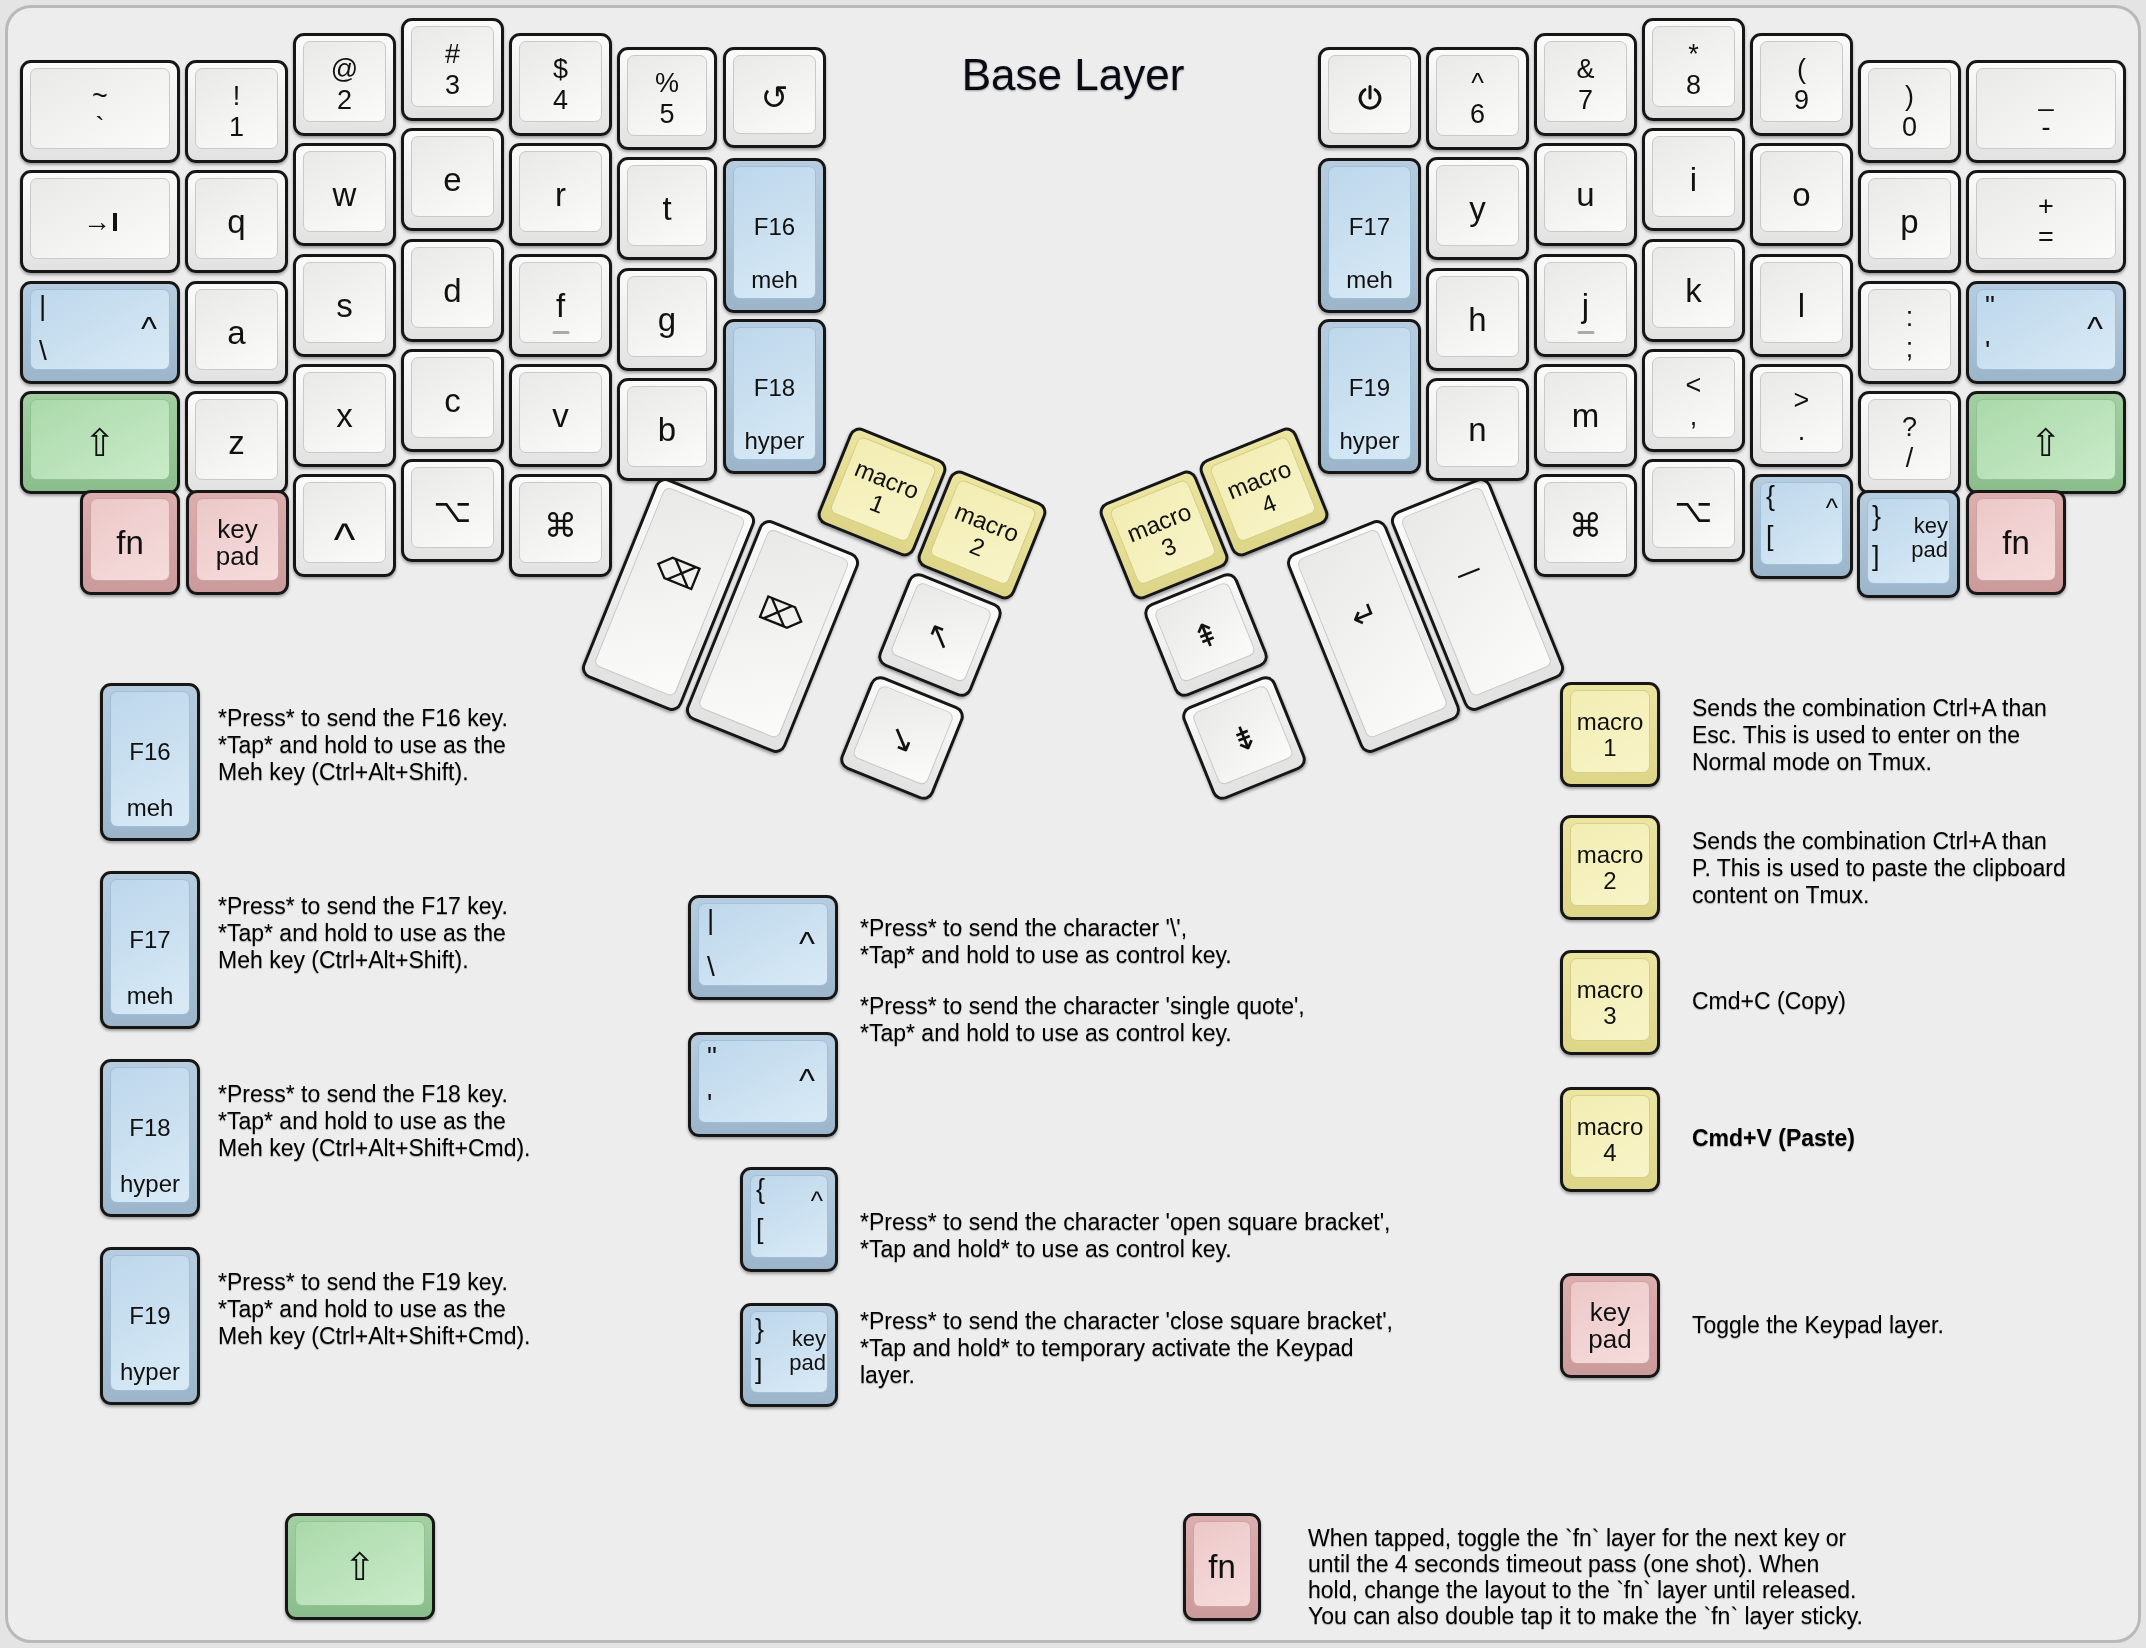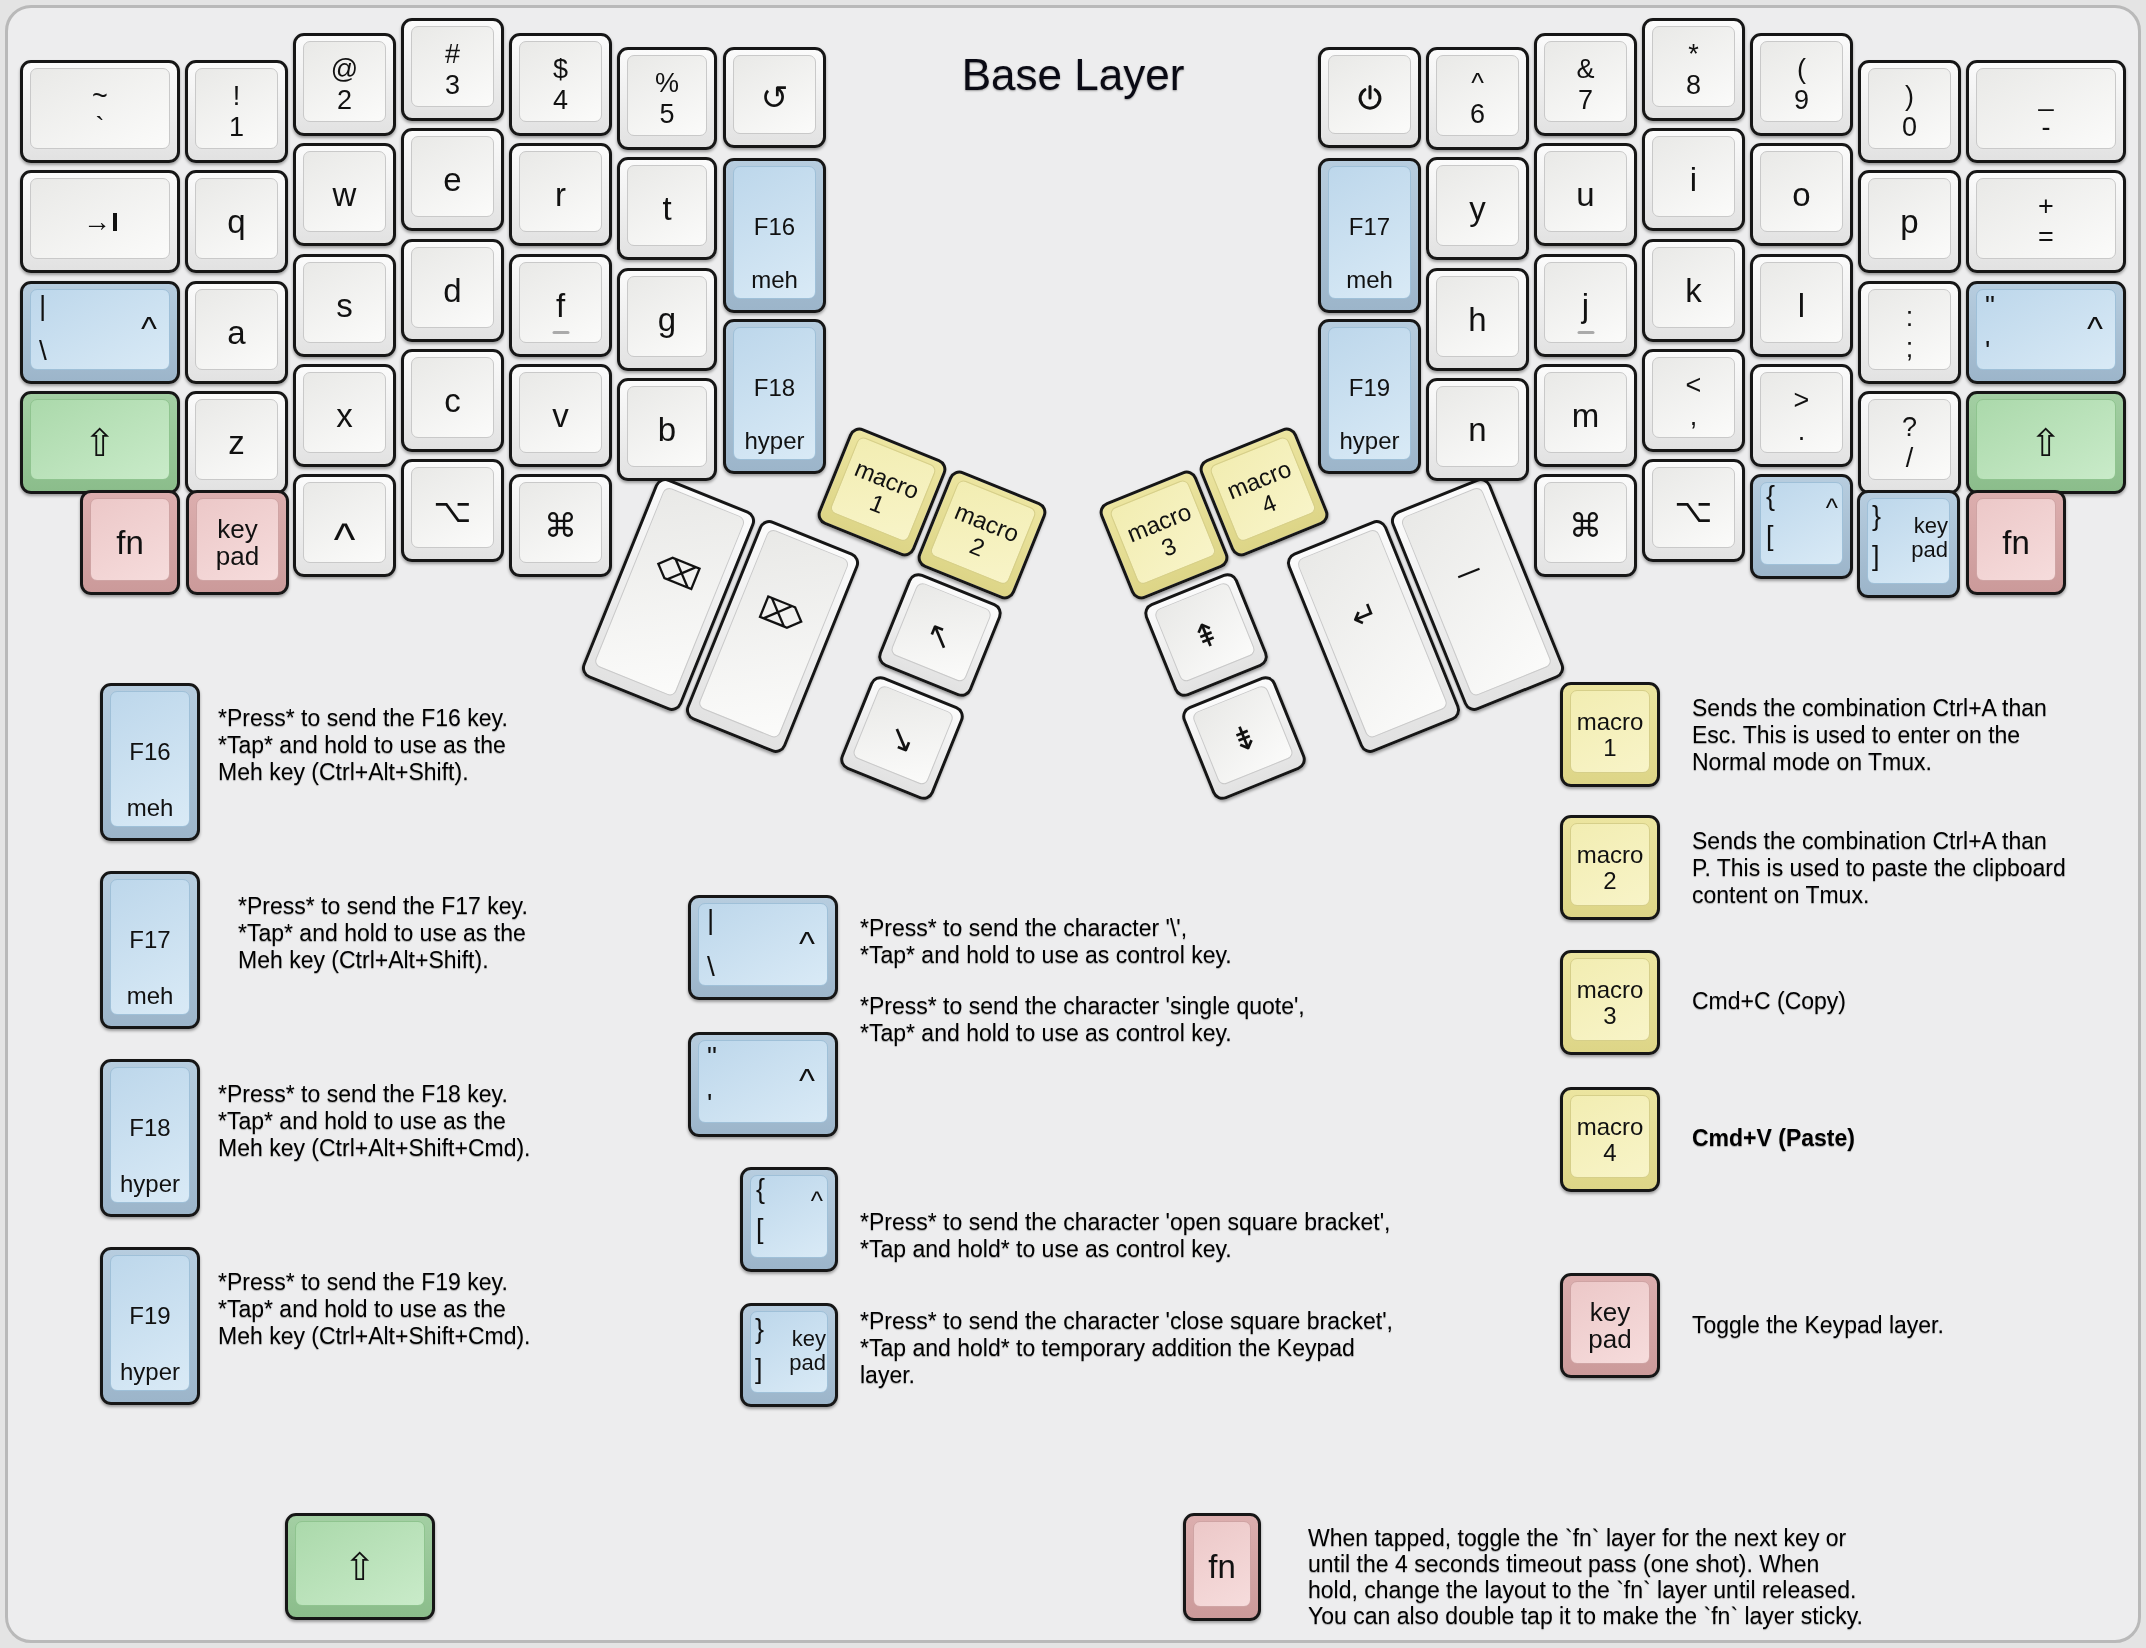--- a/index.html
+++ b/index.html
@@ -361,21 +361,21 @@
       <span>F16</span>
       <span>meh</span>
     </div>
   <div class="ltext" style="left:218px;top:705px;width:430px;">*Press* to send the F16 key.
 *Tap* and hold to use as the
 Meh key (Ctrl+Alt+Shift).</div>
   <div class="key blue fkey" style="left:100px;top:871px;width:100px;height:158px;">
       <span>F17</span>
       <span>meh</span>
     </div>
-  <div class="ltext" style="left:218px;top:893px;width:430px;margin-left:20px;">*Press* to send the F17 key.
+  <div class="ltext" style="left:218px;top:893px;width:430px;">*Press* to send the F17 key.
 *Tap* and hold to use as the
 Meh key (Ctrl+Alt+Shift).</div>
   <div class="key blue fkey" style="left:100px;top:1059px;width:100px;height:158px;">
       <span>F18</span>
       <span>hyper</span>
     </div>
   <div class="ltext" style="left:218px;top:1081px;width:430px;">*Press* to send the F18 key.
 *Tap* and hold to use as the
 Meh key (Ctrl+Alt+Shift+Cmd).</div>
   <div class="key blue fkey" style="left:100px;top:1247px;width:100px;height:158px;">
@@ -407,21 +407,21 @@
     </div>
   <div class="ltext" style="left:860px;top:1185px;width:640px;margin-top:24px;">*Press* to send the character 'open square bracket',
 *Tap and hold* to use as control key.</div>
   <div class="key blue cbrkt" style="left:740px;top:1303px;width:98px;height:104px;">
       <span class="tl">}</span>
       <span class="bl">]</span>
       <span class="r1">key</span>
       <span class="r2">pad</span>
     </div>
   <div class="ltext" style="left:860px;top:1308px;width:640px;">*Press* to send the character 'close square bracket',
-*Tap and hold* to temporary addition the Keypad
+*Tap and hold* to temporary activate the Keypad
 layer.</div>
 
   <div class="key yellow macrokey" style="left:1560px;top:682px;width:100px;height:105px;">
       <span>macro</span>
       <span>1</span>
     </div>
   <div class="ltext" style="left:1692px;top:695px;width:420px;">Sends the combination Ctrl+A than
 Esc. This is used to enter on the
 Normal mode on Tmux.</div>
   <div class="key yellow macrokey" style="left:1560px;top:815px;width:100px;height:105px;">

